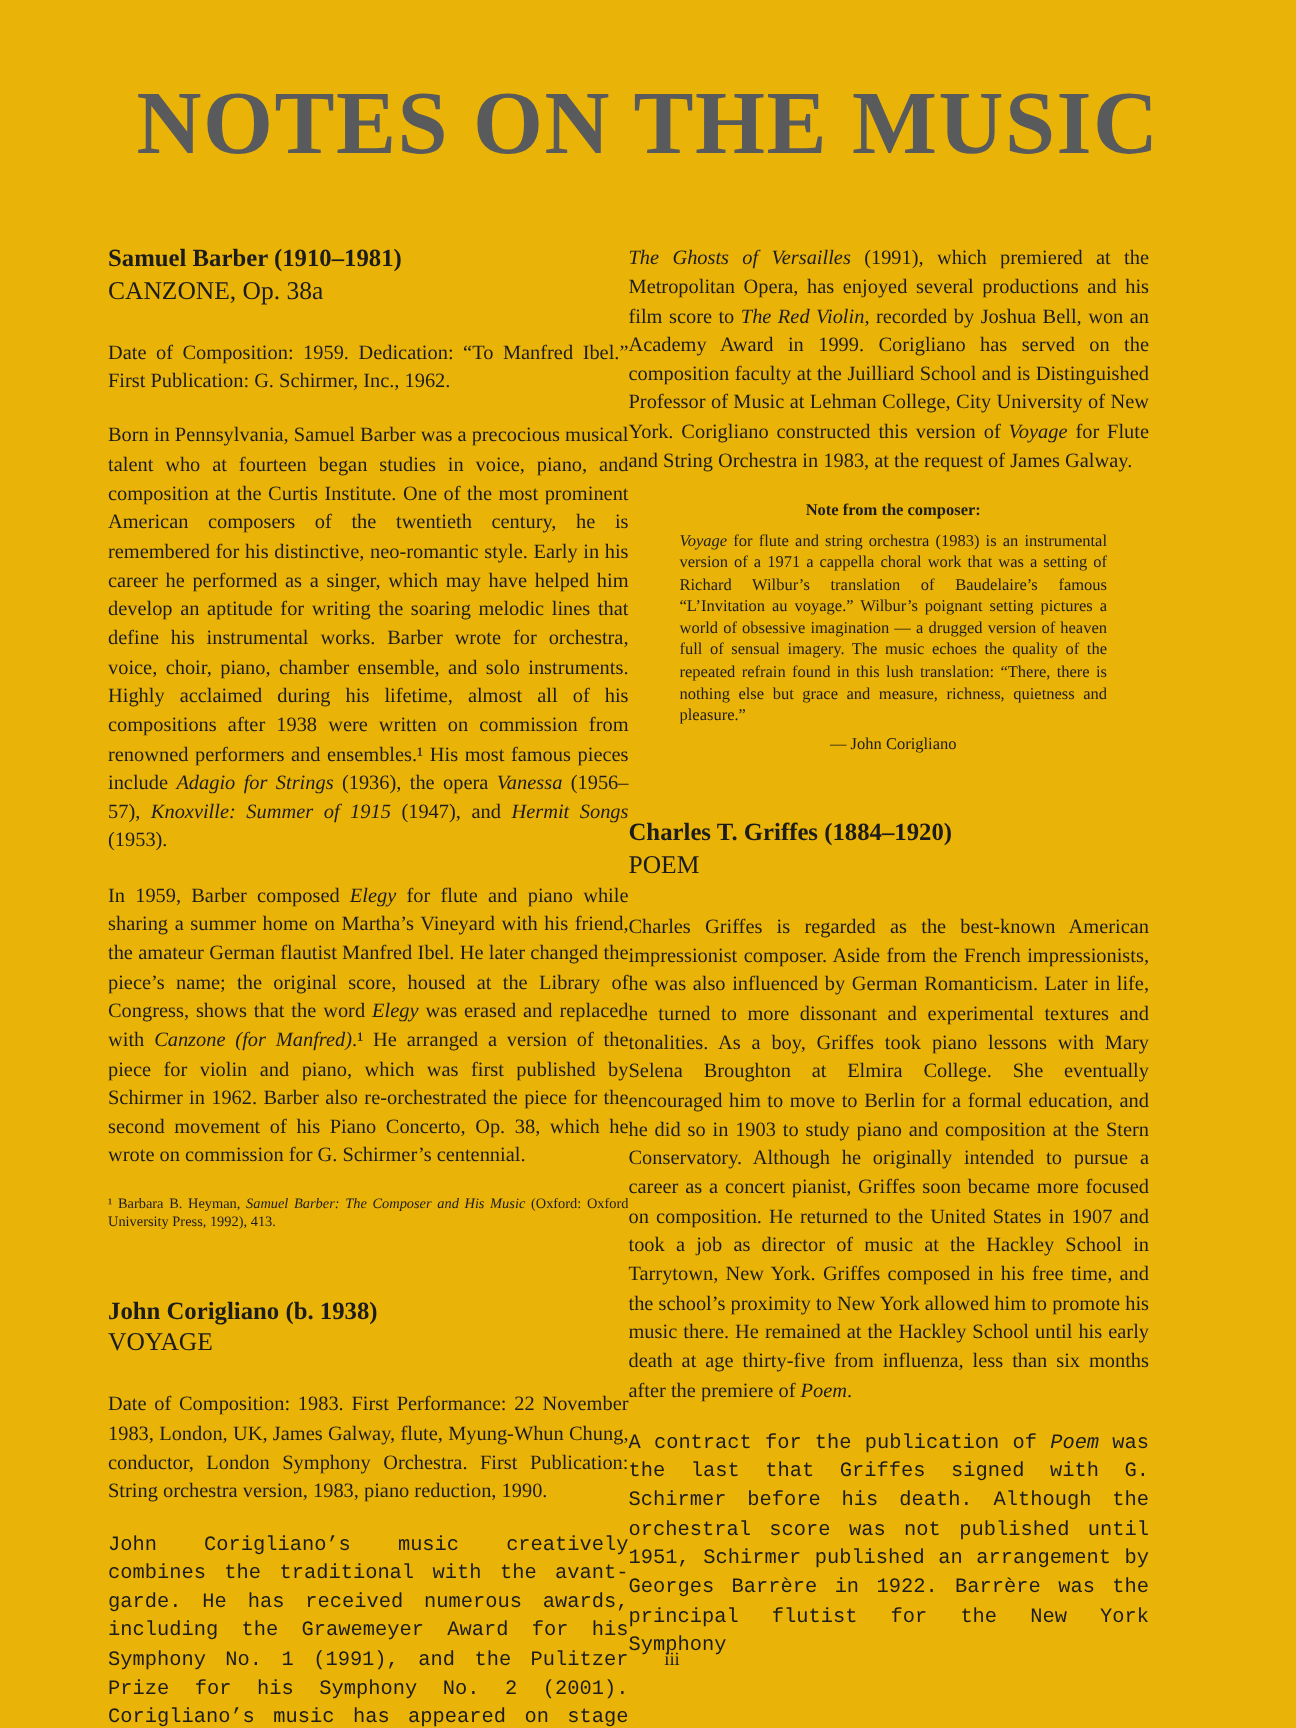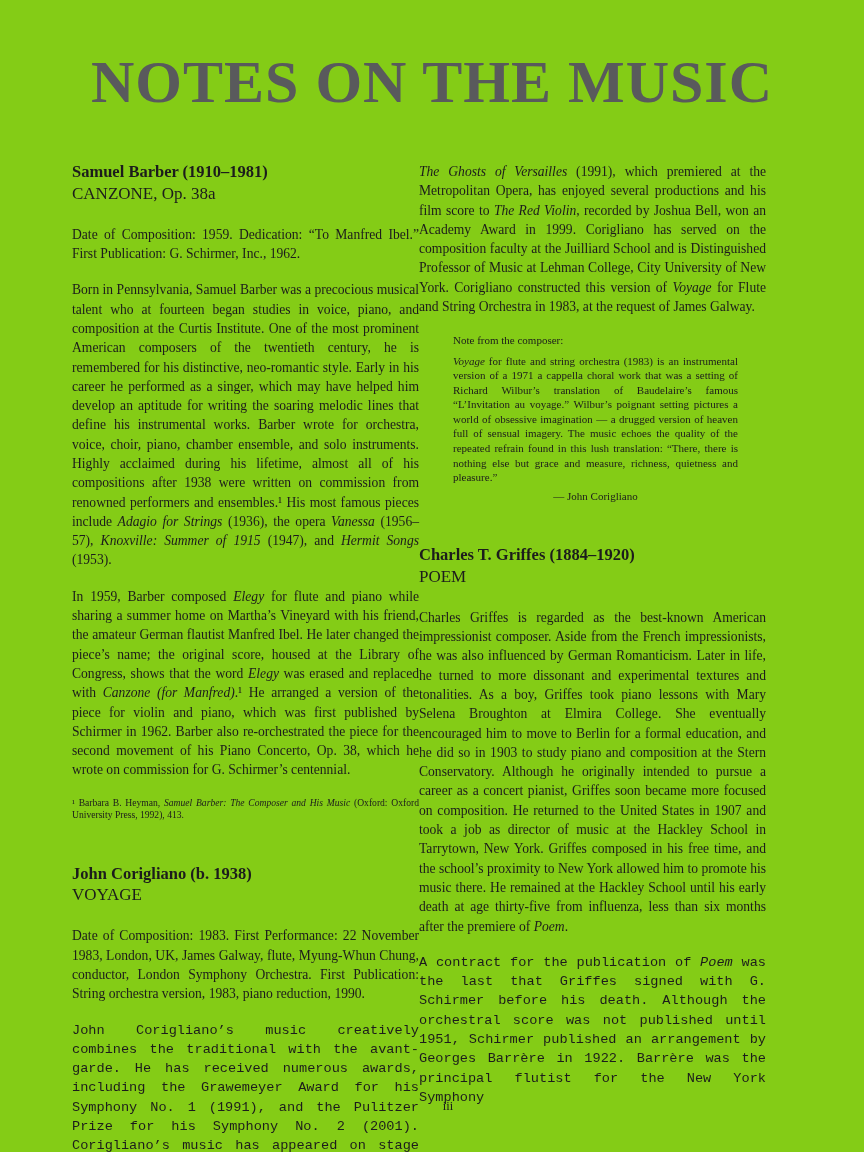--- a/index.html
+++ b/index.html
@@ -1,21 +1,21 @@
 <!DOCTYPE html>
 <html><head>
 <meta charset="utf-8">
 <style>
   * { box-sizing: border-box; }
   html, body { margin: 0; padding: 0; background: #ffffff; }
   .page {
     position: relative;
     width: 864px;
     height: 1152px;
-    background: #84cc16;
+    background: #eab308;
     font-family: "Liberation Serif", serif;
     color: #1c1c1c;
     overflow: hidden;
   }
   .title {
     margin: 52px 40px 0 40px;
     text-align: center;
     font-size: 60px;
     line-height: 1.0;
     font-weight: 700;
@@ -57,22 +57,22 @@
     text-align: justify;
     color: #1c1c1c;
   }
   .section-gap { margin-top: 42px; }
   .composer-note {
     margin: 4px 28px 0 34px;
     font-size: 11px;
     line-height: 1.32;
   }
   .composer-note .note-heading {
-    text-align: left;
-    font-weight: 400;
+    text-align: center;
+    font-weight: 700;
     font-size: 11px;
     margin: 0 0 6px 0;
   }
   .composer-note .note-body {
     text-align: justify;
     margin: 0 0 4px 0;
   }
   .composer-note .note-attribution {
     text-align: center;
     margin: 0;

